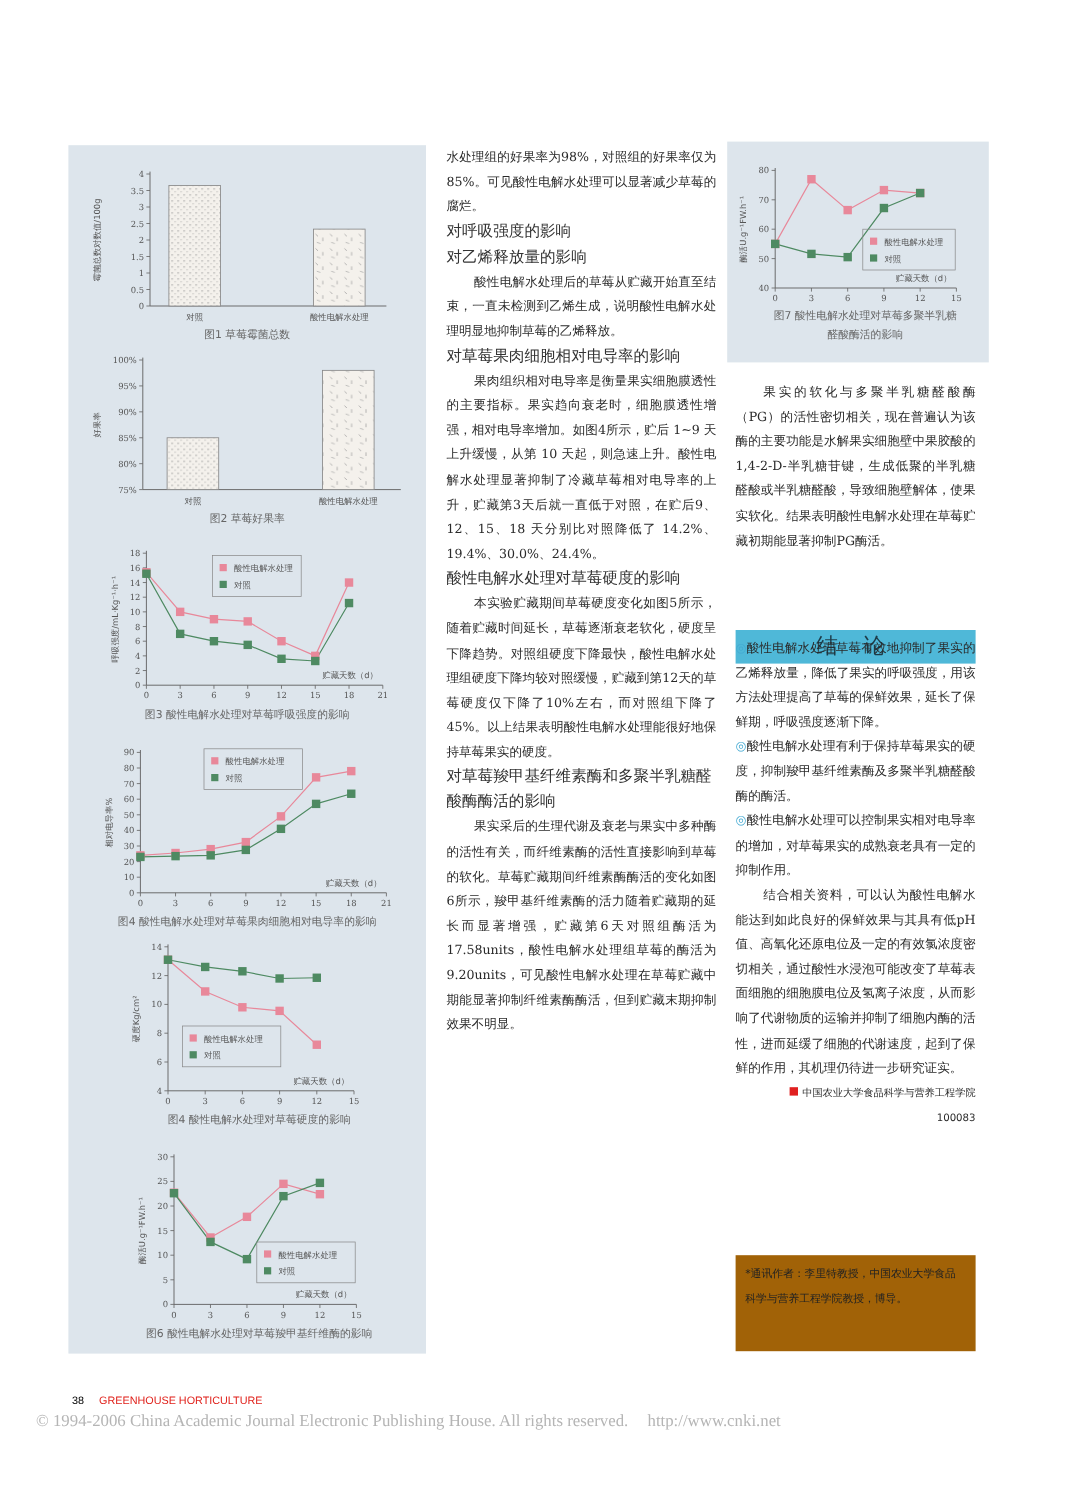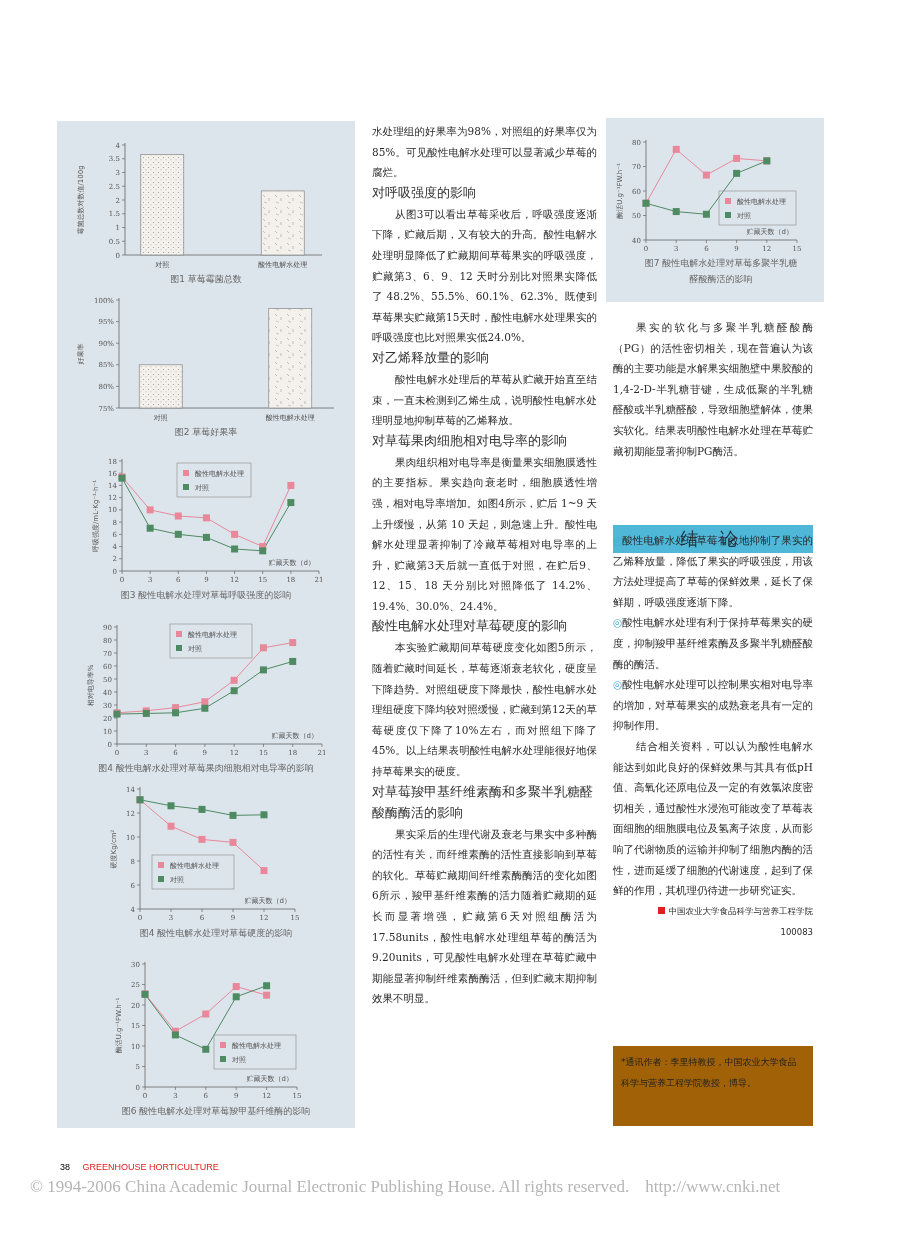--- a/index.html
+++ b/index.html
@@ -23,21 +23,21 @@
   .col4 { left:613px; top:530px; width:200px; }
   .bullet { color:#44aad2; }
   .aff { font-size:8.5px; text-align:right; line-height:21px; font-family:"DejaVu Sans", sans-serif; }
   .aff .sq { display:inline-block; width:7px; height:7px; background:#e02020; margin-right:4px; }
   .note { position:absolute; left:613px; top:1046px; width:200px; height:80px; background:#a16207;
           font-size:9px; line-height:21px; padding:6px 8px; box-sizing:border-box; font-family:"DejaVu Sans", sans-serif; }
   .footer { position:absolute; left:60px; top:1162px; font-size:9px; font-weight:normal;
             font-family:"Liberation Sans", sans-serif; }
   .footer .pg { color:#000; margin-right:10px; }
   .footer .mag { color:#e0201a; }
-  .copyright { position:absolute; left:30px; top:1177px; font-size:17px; color:#b5b5b5;
+  .copyright { position:absolute; left:30px; top:1177px; font-size:14px; color:#b5b5b5;
                font-family:"Liberation Serif", serif; }
   .copyright .url { margin-left:16px; }
   .tick { font-size:7px; fill:#555; font-family:"DejaVu Serif", serif; }
   .cap { font-size:9px; fill:#666; font-family:"DejaVu Sans", sans-serif; }
   .lbl { font-size:7px; fill:#555; font-family:"DejaVu Sans", sans-serif; }
 </style>
 </head>
 <body>
 
 <div class="panel-left">
@@ -353,21 +353,20 @@
         <rect x="163" y="108" width="6" height="6" fill="#4e8a62"></rect>
         <text x="175" y="114" class="lbl">对照</text>
         <text x="159" y="166" text-anchor="middle" class="cap">图6 酸性电解水处理对草莓羧甲基纤维酶的影响</text>
       </svg>
   </div>
 </div>
 
 <div class="col col2" id="col2">
     <p>水处理组的好果率为98%，对照组的好果率仅为85%。可见酸性电解水处理可以显著减少草莓的腐烂。</p>
     <h3>对呼吸强度的影响</h3>
-    <p class="indent">从图3可以看出草莓采收后，呼吸强度逐渐下降，贮藏后期，又有较大的升高。酸性电解水处理明显降低了贮藏期间草莓果实的呼吸强度，贮藏第3、6、9、12 天时分别比对照果实降低了 48.2%、55.5%、60.1%、62.3%。既使到草莓果实贮藏第15天时，酸性电解水处理果实的呼吸强度也比对照果实低24.0%。</p>
     <h3>对乙烯释放量的影响</h3>
     <p class="indent">酸性电解水处理后的草莓从贮藏开始直至结束，一直未检测到乙烯生成，说明酸性电解水处理明显地抑制草莓的乙烯释放。</p>
     <h3>对草莓果肉细胞相对电导率的影响</h3>
     <p class="indent">果肉组织相对电导率是衡量果实细胞膜透性的主要指标。果实趋向衰老时，细胞膜透性增强，相对电导率增加。如图4所示，贮后 1~9 天上升缓慢，从第 10 天起，则急速上升。酸性电解水处理显著抑制了冷藏草莓相对电导率的上升，贮藏第3天后就一直低于对照，在贮后9、12、15、18 天分别比对照降低了 14.2%、19.4%、30.0%、24.4%。</p>
     <h3>酸性电解水处理对草莓硬度的影响</h3>
     <p class="indent">本实验贮藏期间草莓硬度变化如图5所示，随着贮藏时间延长，草莓逐渐衰老软化，硬度呈下降趋势。对照组硬度下降最快，酸性电解水处理组硬度下降均较对照缓慢，贮藏到第12天的草莓硬度仅下降了10%左右，而对照组下降了 45%。以上结果表明酸性电解水处理能很好地保持草莓果实的硬度。</p>
     <h3>对草莓羧甲基纤维素酶和多聚半乳糖醛酸酶酶活的影响</h3>
     <p class="indent">果实采后的生理代谢及衰老与果实中多种酶的活性有关，而纤维素酶的活性直接影响到草莓的软化。草莓贮藏期间纤维素酶酶活的变化如图6所示，羧甲基纤维素酶的活力随着贮藏期的延长而显著增强，贮藏第6天对照组酶活为17.58units，酸性电解水处理组草莓的酶活为9.20units，可见酸性电解水处理在草莓贮藏中期能显著抑制纤维素酶酶活，但到贮藏末期抑制效果不明显。</p>
   </div>
 

